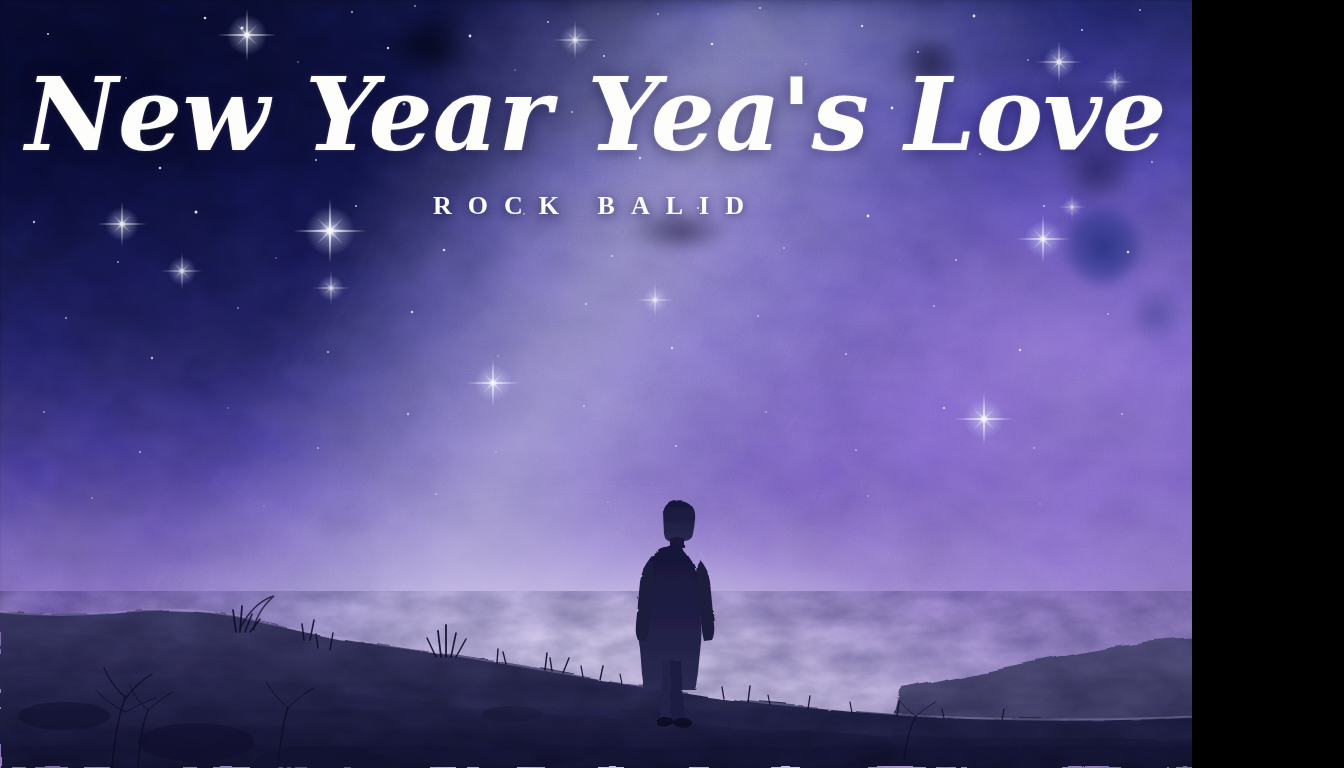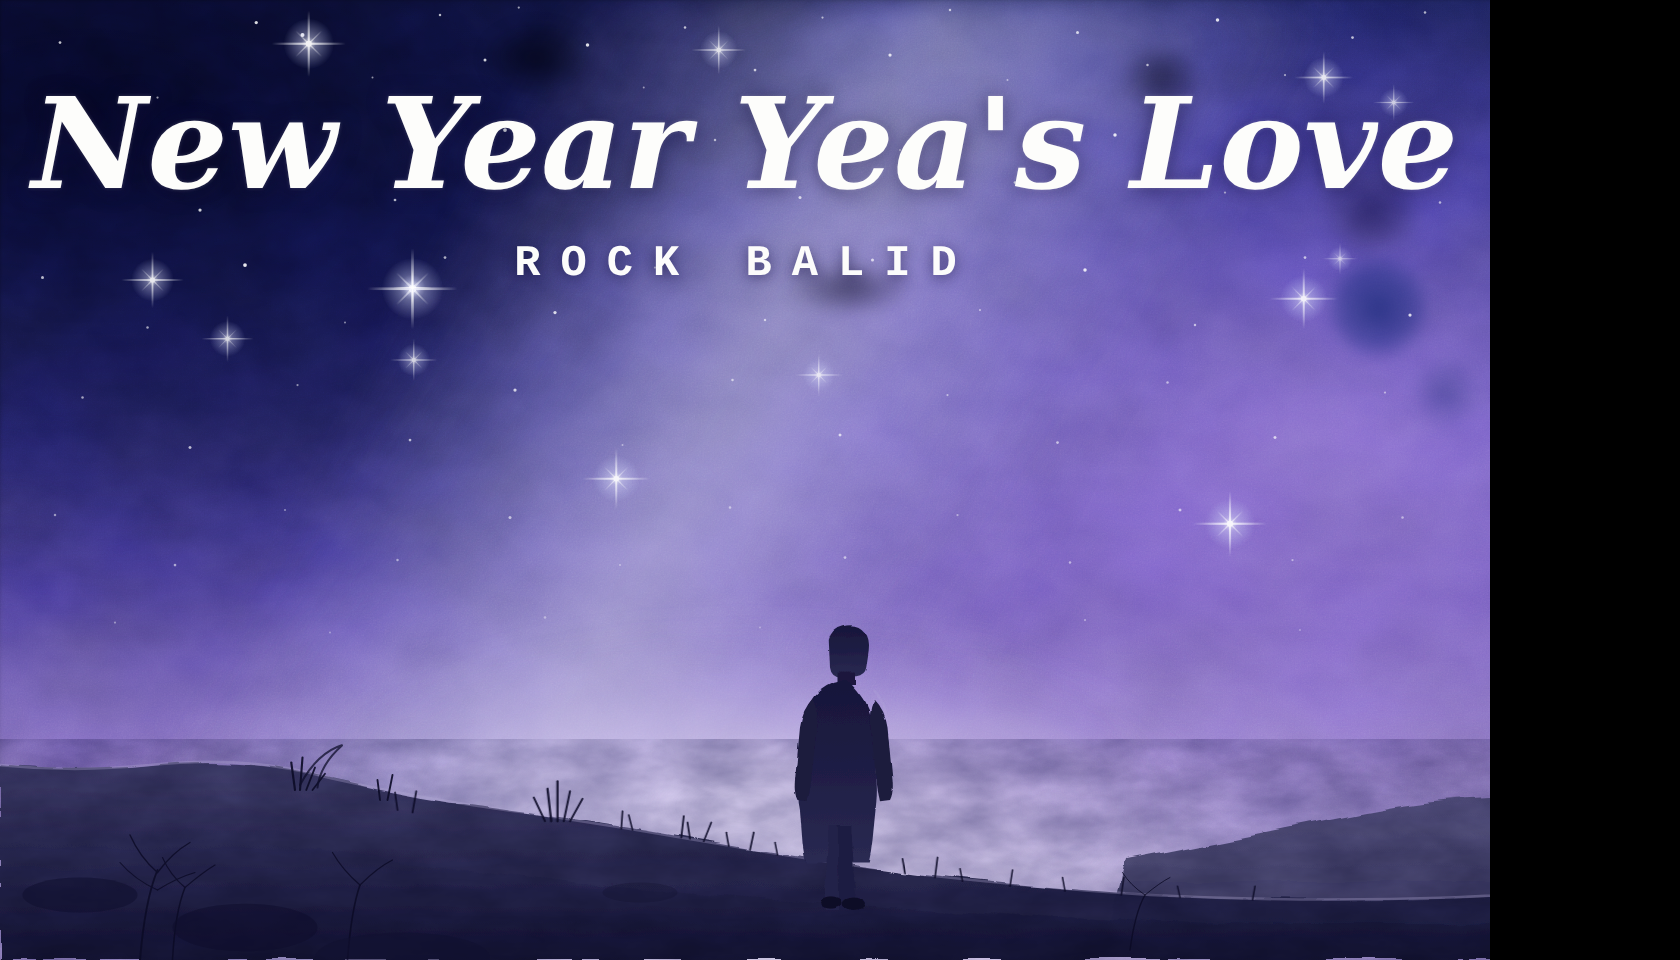--- a/index.html
+++ b/index.html
@@ -110,23 +110,23 @@
     font-size: 101px;
     line-height: 1.04;
     letter-spacing: 0.2px;
     color: #fdfdfb;
     text-shadow: 0 2px 16px rgba(20,16,60,0.55), 0 0 3px rgba(255,255,255,0.25);
     white-space: nowrap;
   }
   .subtitle {
     margin: 24px 0 0 0;
     padding-left: 1px;
-    font-family: Liberation Mono, monospace;
+    font-family: Liberation Serif, serif;
     font-weight: 700;
-    font-size: 35px;
+    font-size: 26px;
     letter-spacing: 16px;
     color: #fcfcfb;
     text-shadow: 0 2px 10px rgba(20,16,60,0.6);
     white-space: nowrap;
   }
 </style>
 </head>
 <body>
 
 <div id="poster">

